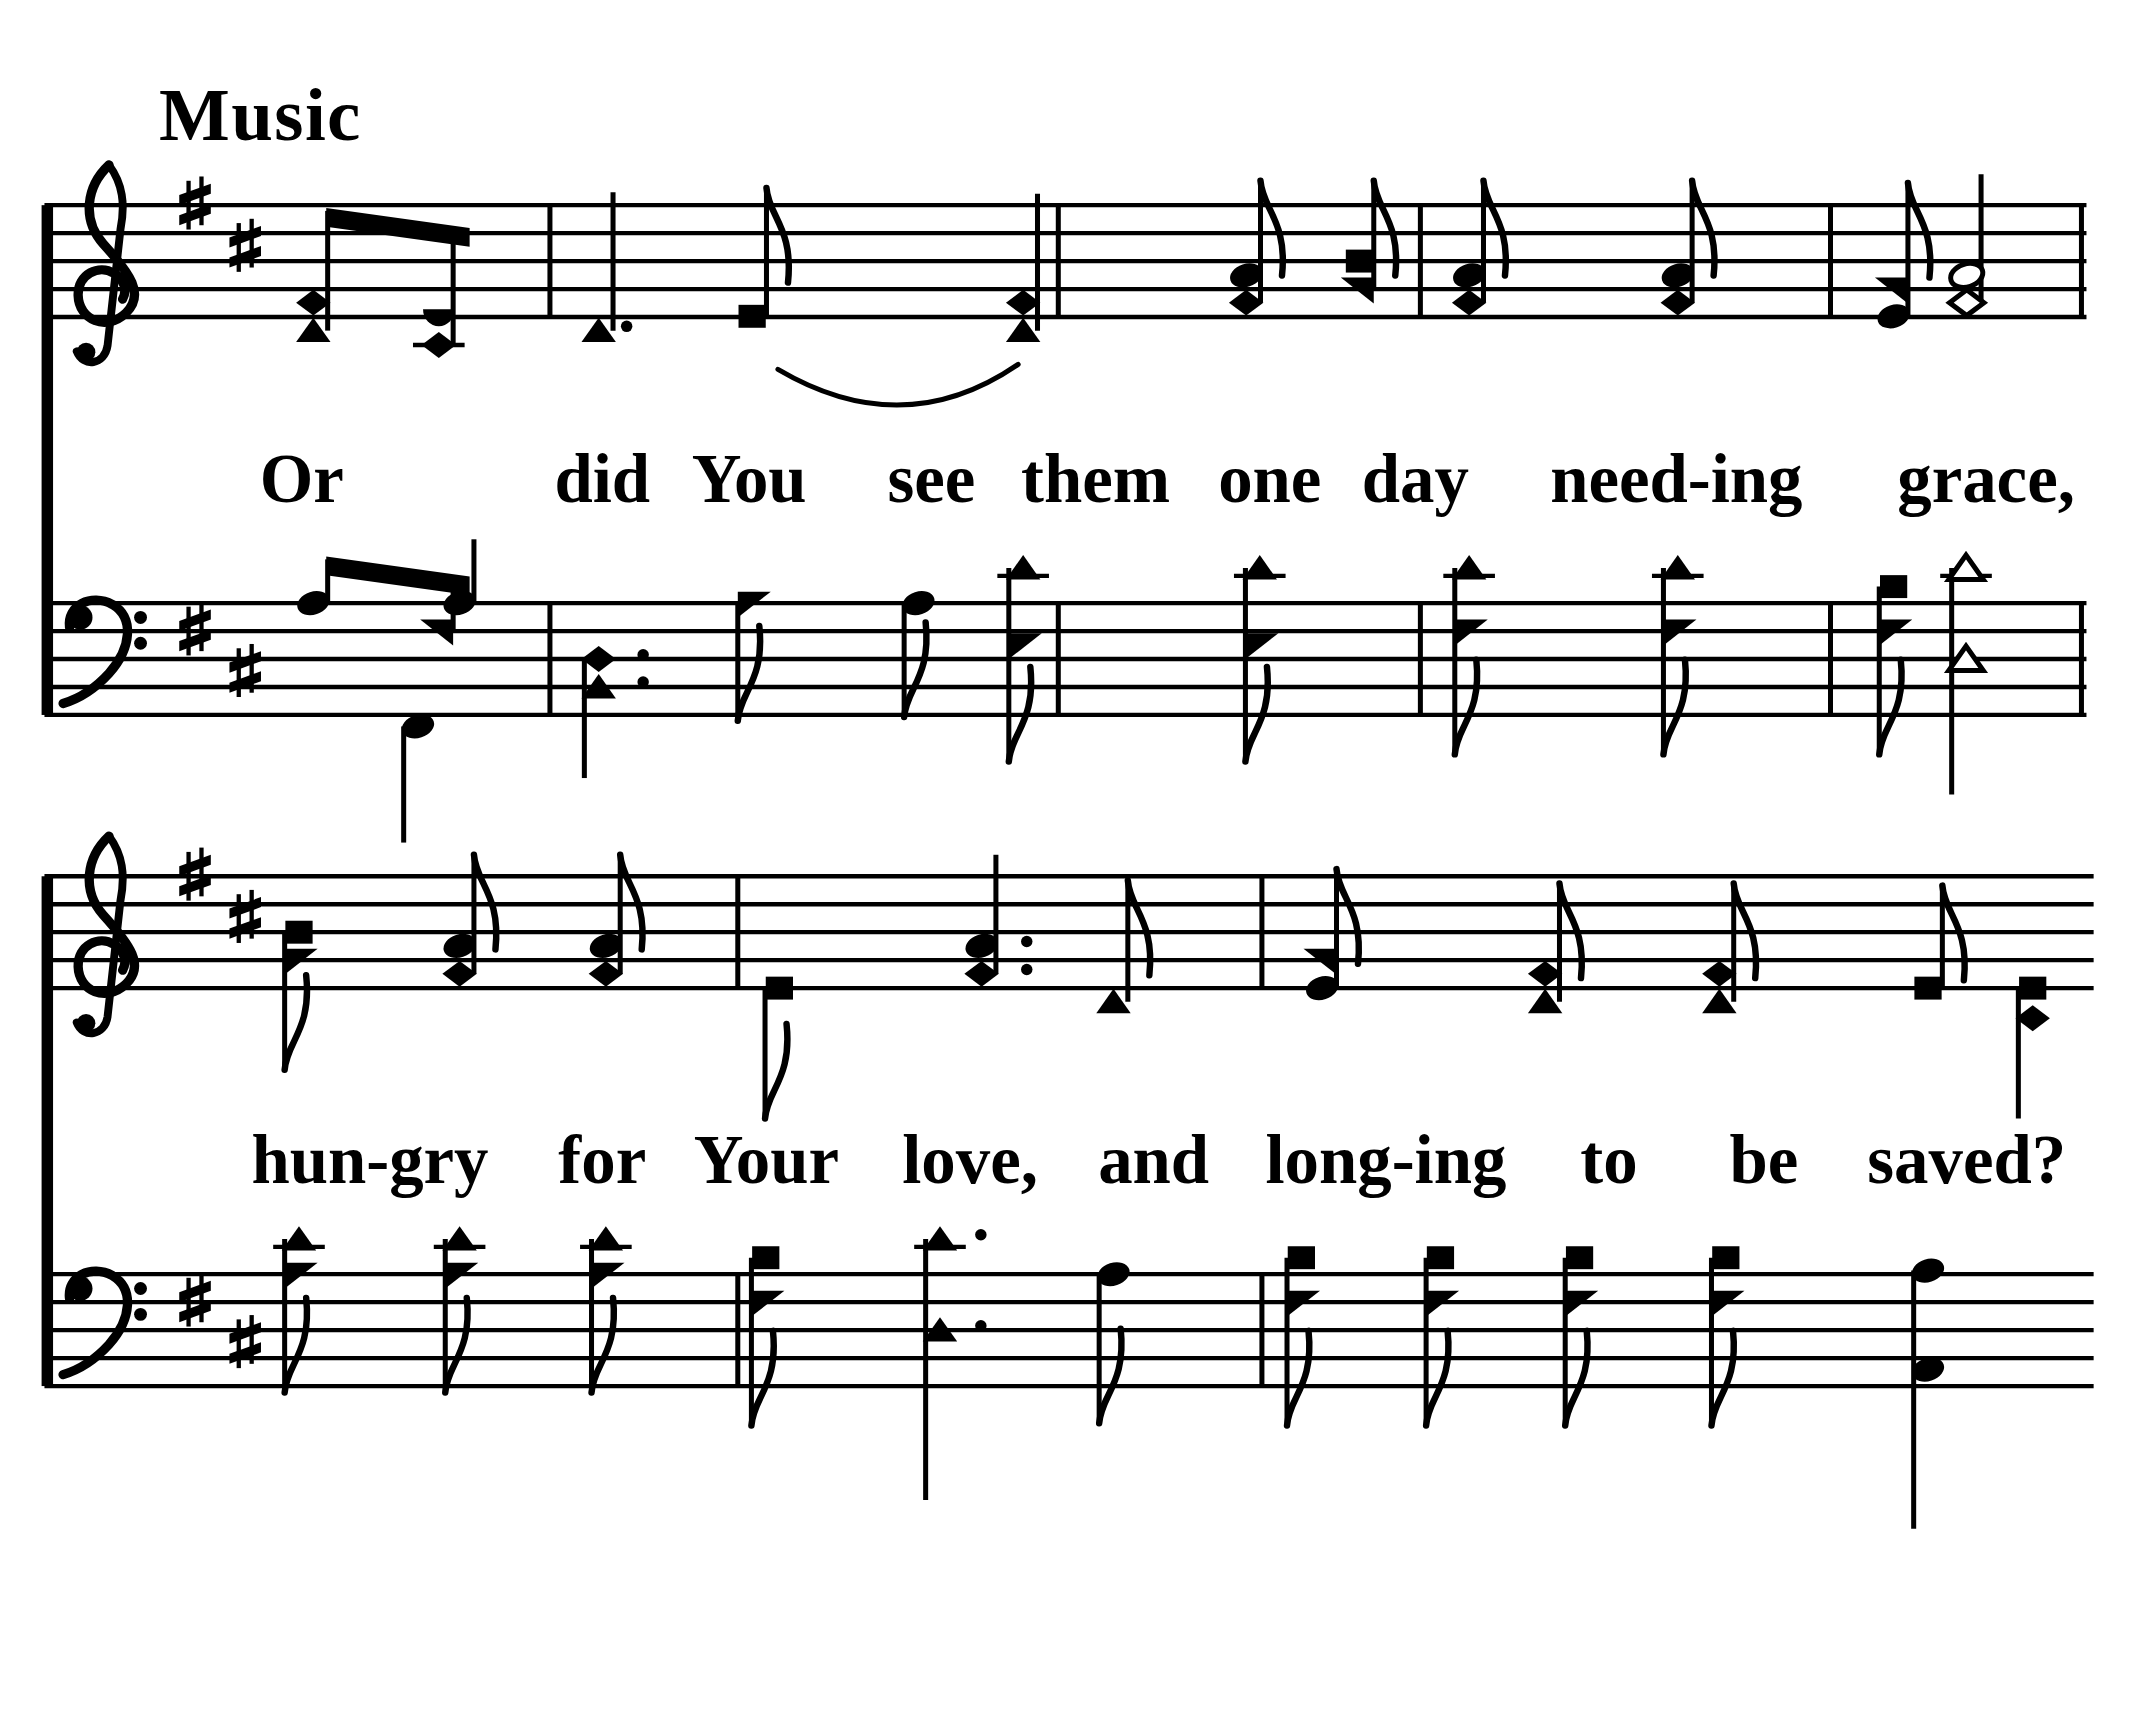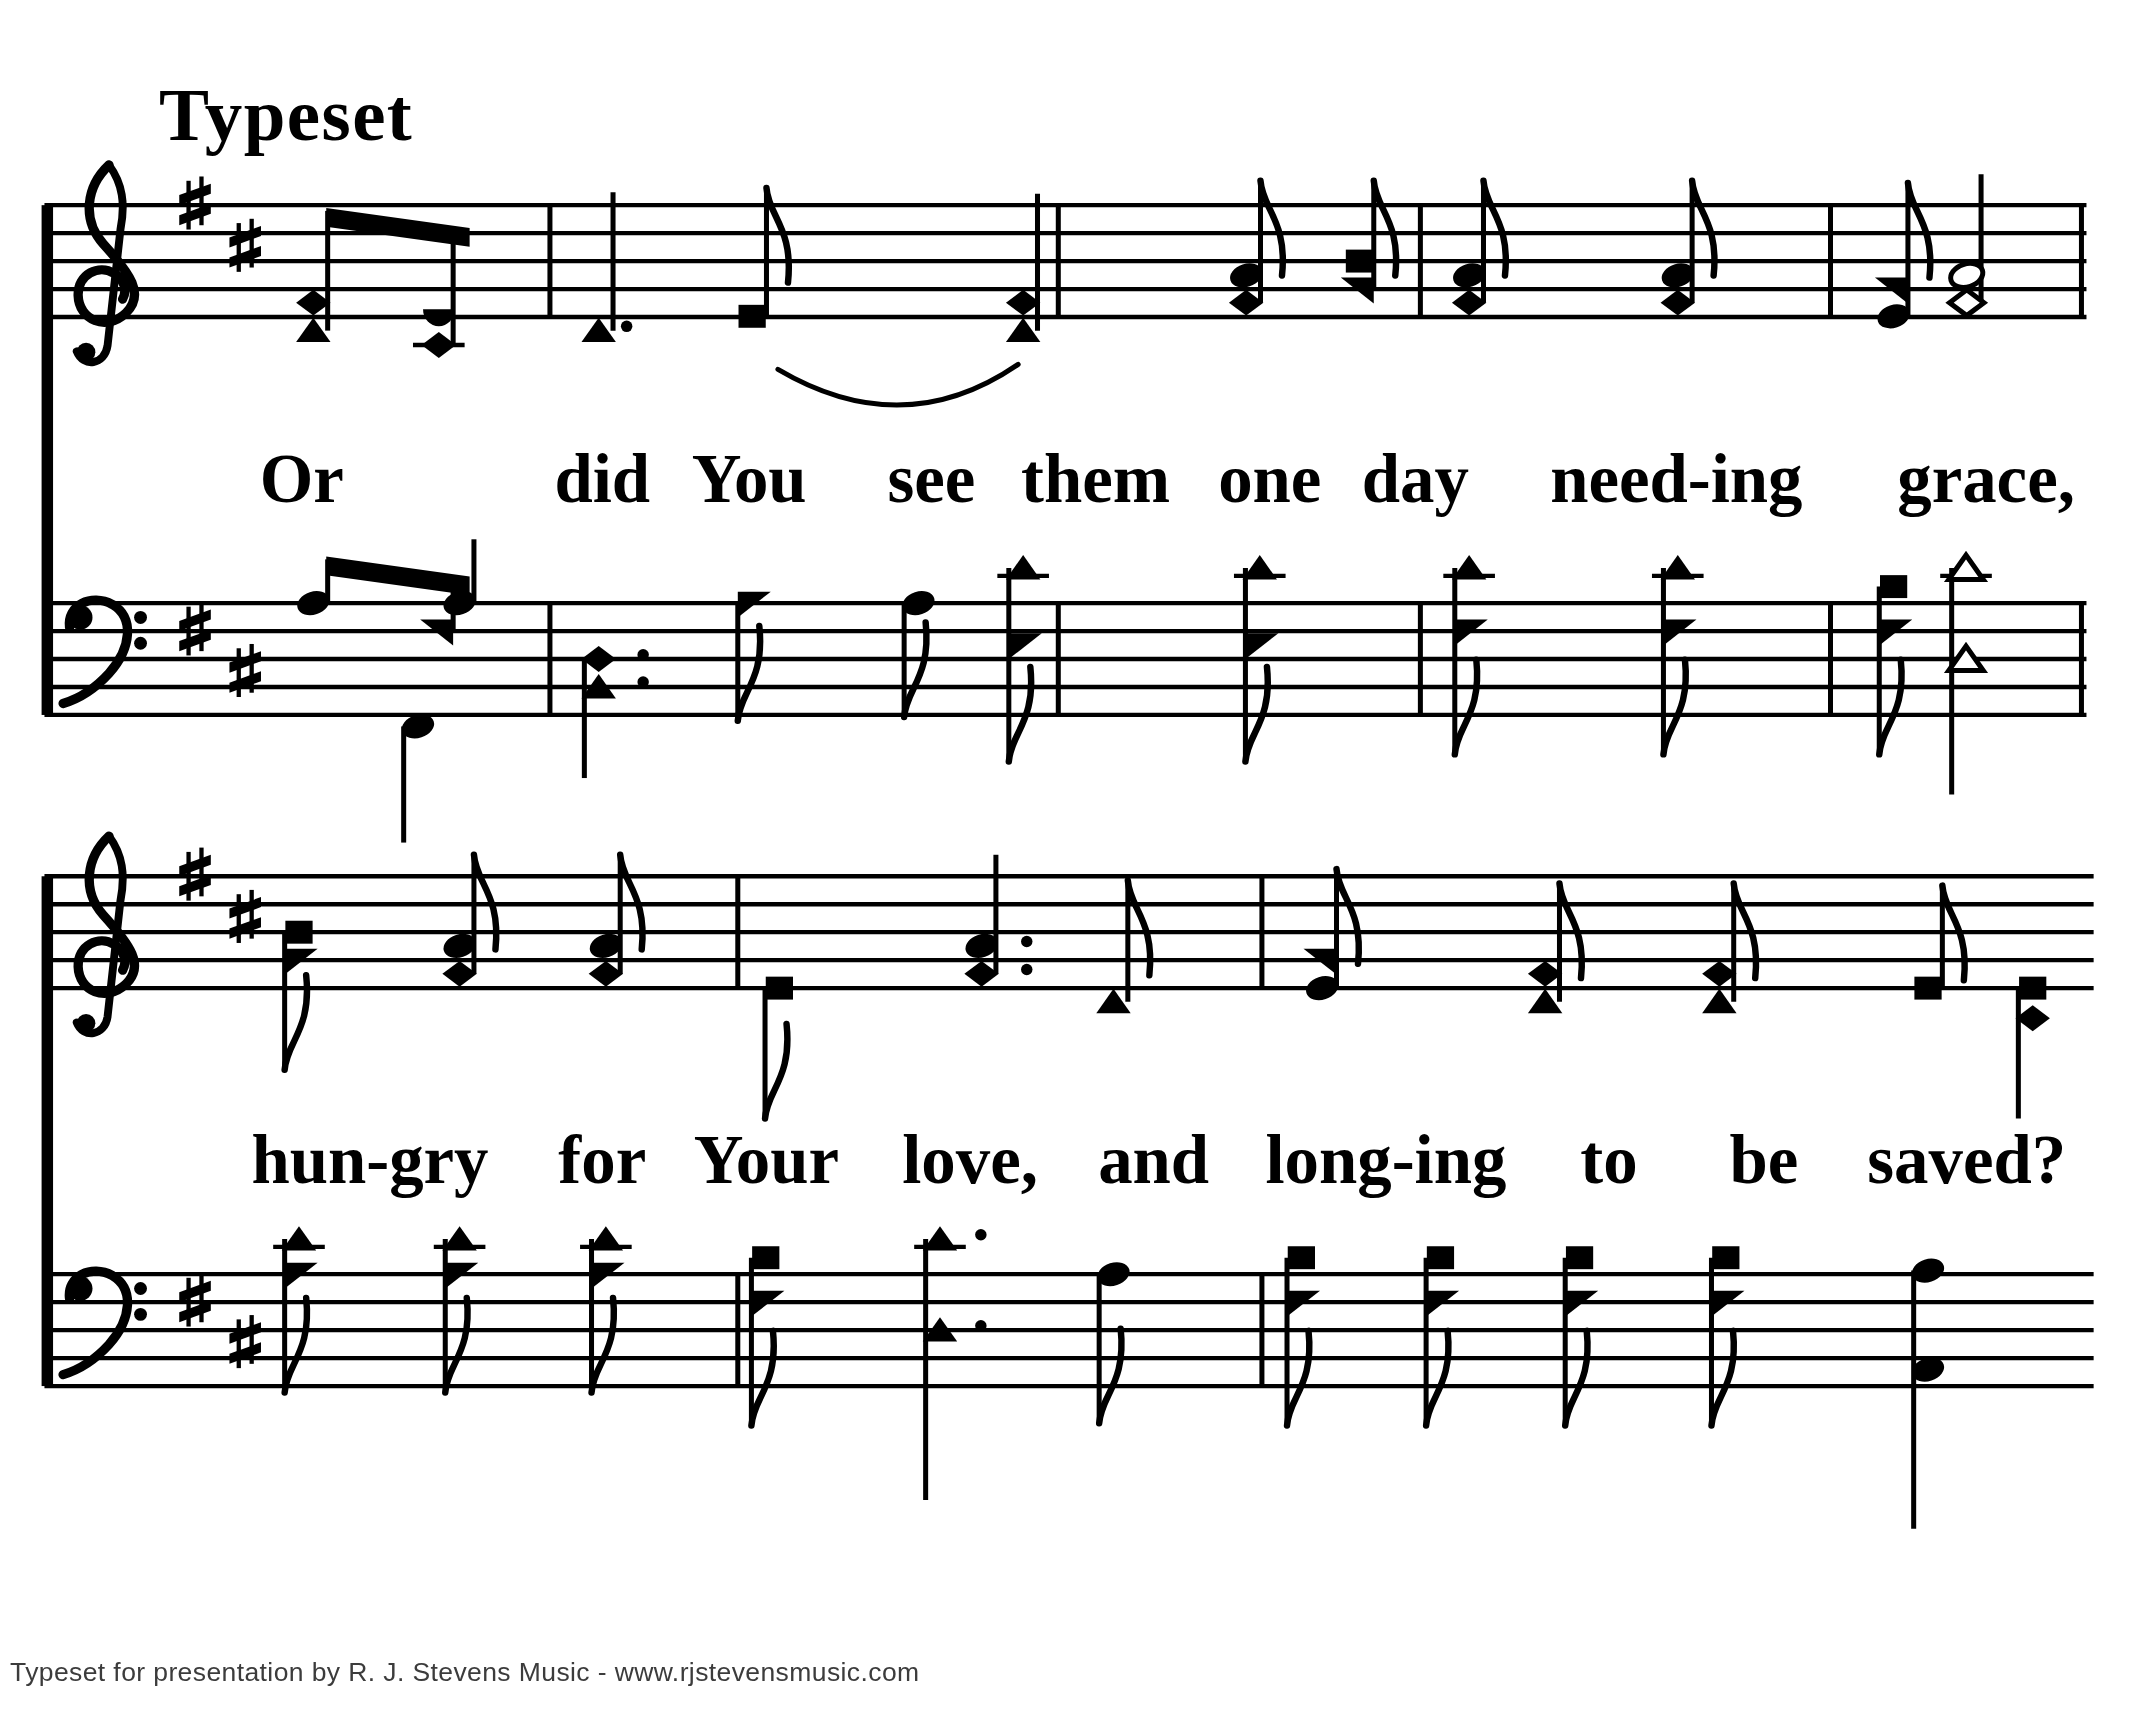--- a/index.html
+++ b/index.html
@@ -7,21 +7,21 @@
   .section-title{position:absolute;left:159px;top:77px;font-family:"Liberation Serif",serif;
     font-weight:bold;font-size:75px;color:#000;letter-spacing:1.4px;line-height:1;}
   .footer-credit{position:absolute;left:10px;top:1657px;font-family:"Liberation Sans",sans-serif;
     font-weight:400;font-size:26.5px;color:#3c3c3c;letter-spacing:0.4px;}
   svg{position:absolute;left:0;top:0;}
 </style>
 </head>
 <body>
 
 <div class="sheet">
-  <div class="section-title">Typeset</div>
+  <div class="section-title">Music</div>
   <svg id="score" width="2151" height="1721" viewBox="0 0 3000 2400" xmlns="http://www.w3.org/2000/svg">
       <line x1="62" y1="286" x2="2910" y2="286" stroke="#000000" stroke-width="6"></line>
       <line x1="62" y1="325" x2="2910" y2="325" stroke="#000000" stroke-width="6"></line>
       <line x1="62" y1="364" x2="2910" y2="364" stroke="#000000" stroke-width="6"></line>
       <line x1="62" y1="403" x2="2910" y2="403" stroke="#000000" stroke-width="6"></line>
       <line x1="62" y1="442" x2="2910" y2="442" stroke="#000000" stroke-width="6"></line>
       <path d="M 152 230 C 120 260 114 306 144 340 C 182 382 202 410 176 436 C 148 463 110 446 109 412 C 108 382 138 368 159 381 C 173 390 178 404 171 417" stroke="#000000" stroke-width="13" fill="none" stroke-linecap="round"></path>
       <path d="M 152 230 C 171 256 175 284 168 320 L 150 482 C 146 509 116 513 107 490" stroke="#000000" stroke-width="11" fill="none" stroke-linecap="round"></path>
       <circle cx="120" cy="491" r="13" fill="#000000"></circle>
       <line x1="263" y1="252" x2="263" y2="320" stroke="#000000" stroke-width="6"></line>
@@ -287,15 +287,14 @@
       <text x="516" y="1650" text-anchor="middle" fill="#000000" font-family="&quot;Liberation Serif&quot;, serif" font-size="96" font-weight="bold">hun-gry</text>
       <text x="840" y="1650" text-anchor="middle" fill="#000000" font-family="&quot;Liberation Serif&quot;, serif" font-size="96" font-weight="bold">for</text>
       <text x="1069" y="1650" text-anchor="middle" fill="#000000" font-family="&quot;Liberation Serif&quot;, serif" font-size="96" font-weight="bold">Your</text>
       <text x="1353" y="1650" text-anchor="middle" fill="#000000" font-family="&quot;Liberation Serif&quot;, serif" font-size="96" font-weight="bold">love,</text>
       <text x="1609" y="1650" text-anchor="middle" fill="#000000" font-family="&quot;Liberation Serif&quot;, serif" font-size="96" font-weight="bold">and</text>
       <text x="1933" y="1650" text-anchor="middle" fill="#000000" font-family="&quot;Liberation Serif&quot;, serif" font-size="96" font-weight="bold">long-ing</text>
       <text x="2244" y="1650" text-anchor="middle" fill="#000000" font-family="&quot;Liberation Serif&quot;, serif" font-size="96" font-weight="bold">to</text>
       <text x="2460" y="1650" text-anchor="middle" fill="#000000" font-family="&quot;Liberation Serif&quot;, serif" font-size="96" font-weight="bold">be</text>
       <text x="2743" y="1650" text-anchor="middle" fill="#000000" font-family="&quot;Liberation Serif&quot;, serif" font-size="96" font-weight="bold">saved?</text>
     </svg>
-  <div class="footer-credit">Typeset for presentation by R. J. Stevens Music  -  www.rjstevensmusic.com</div>
 </div>
 
 
 </body></html>

